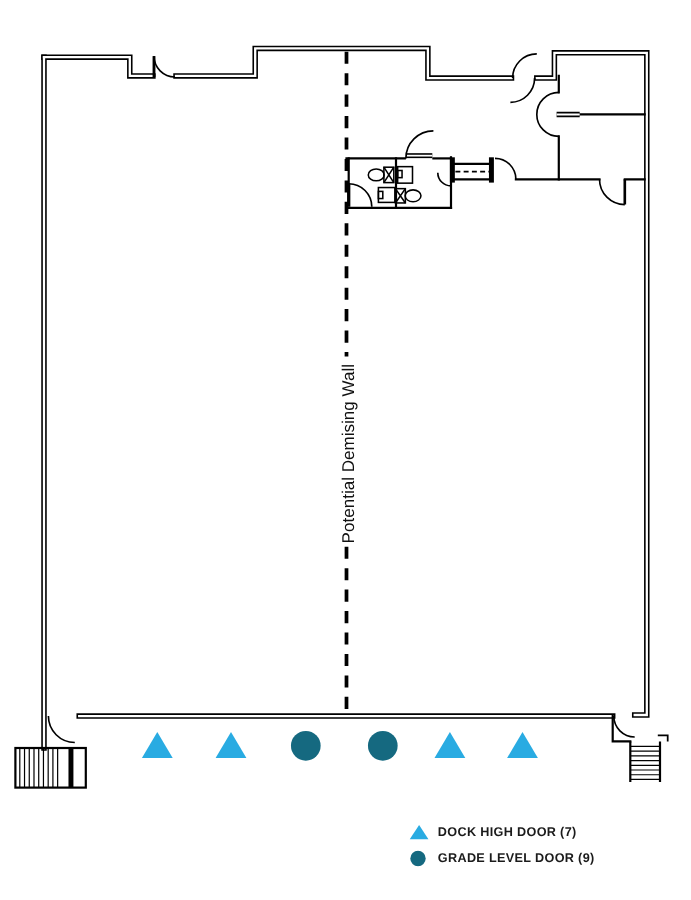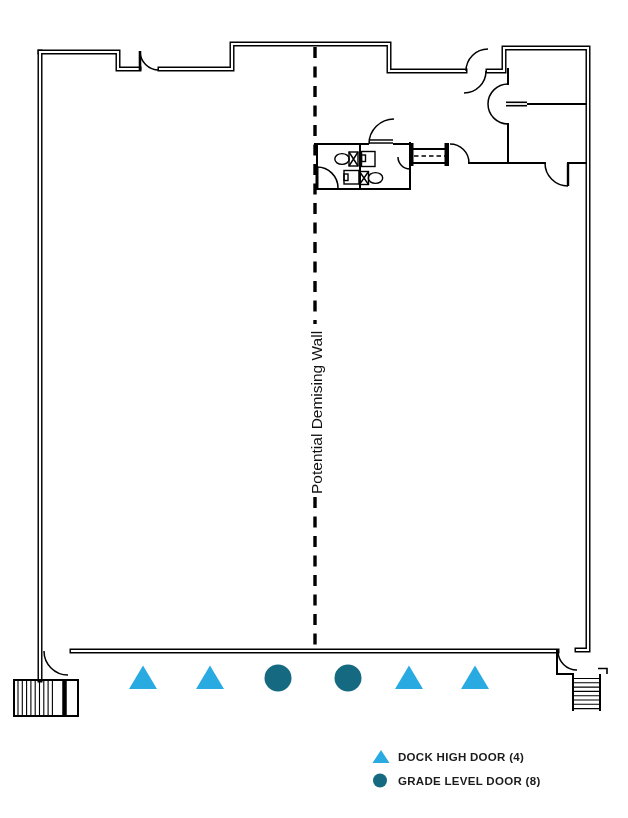--- a/index.html
+++ b/index.html
@@ -138,23 +138,23 @@
         <polygon points="475,665.5 489,689 461,689" fill="#29ABE2"></polygon>
       </g>
   </svg>
 
   
   <div class="legend">
     <div class="legend-row">
       <svg width="18" height="15">
         <polygon points="9,1 17.5,14 0.5,14" fill="#29ABE2"></polygon>
       </svg>
-      <span class="legend-label">DOCK HIGH DOOR (4)</span>
+      <span class="legend-label">DOCK HIGH DOOR (7)</span>
     </div>
     <div class="legend-row">
       <svg width="18" height="15">
         <circle cx="8" cy="7.5" r="7" fill="#156980"></circle>
       </svg>
-      <span class="legend-label">GRADE LEVEL DOOR (8)</span>
+      <span class="legend-label">GRADE LEVEL DOOR (9)</span>
     </div>
   </div>
 
 </div>
 
 </body></html>

